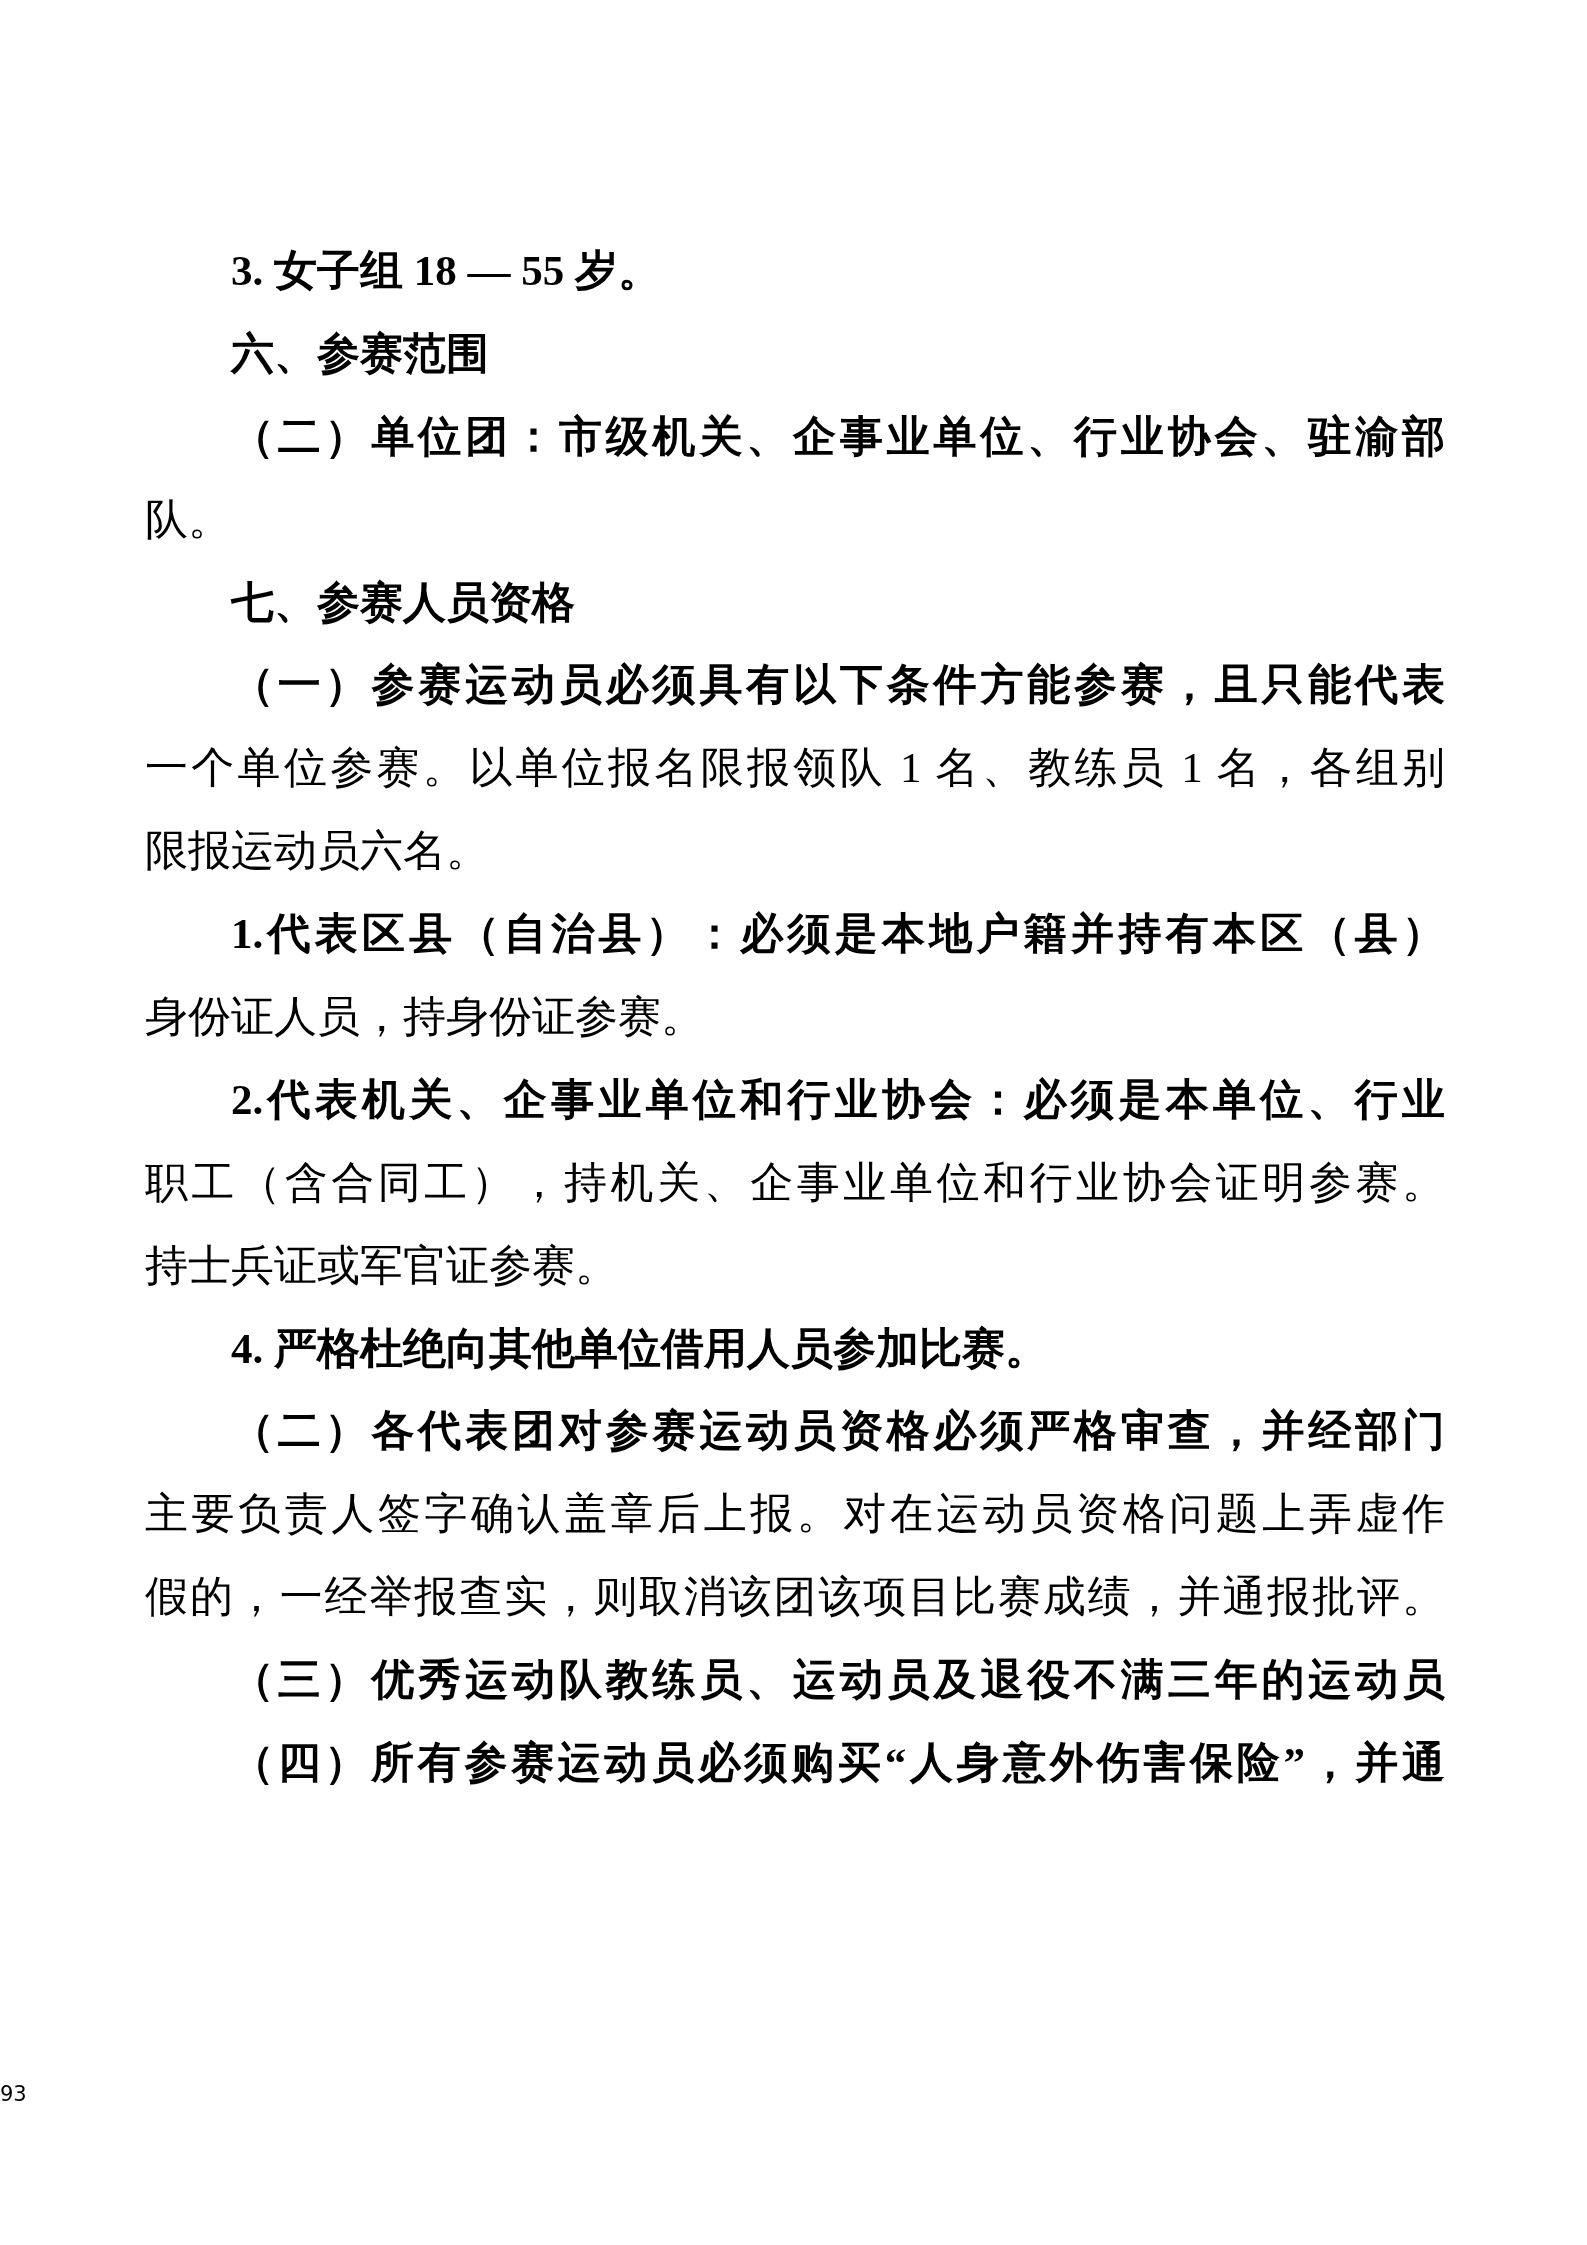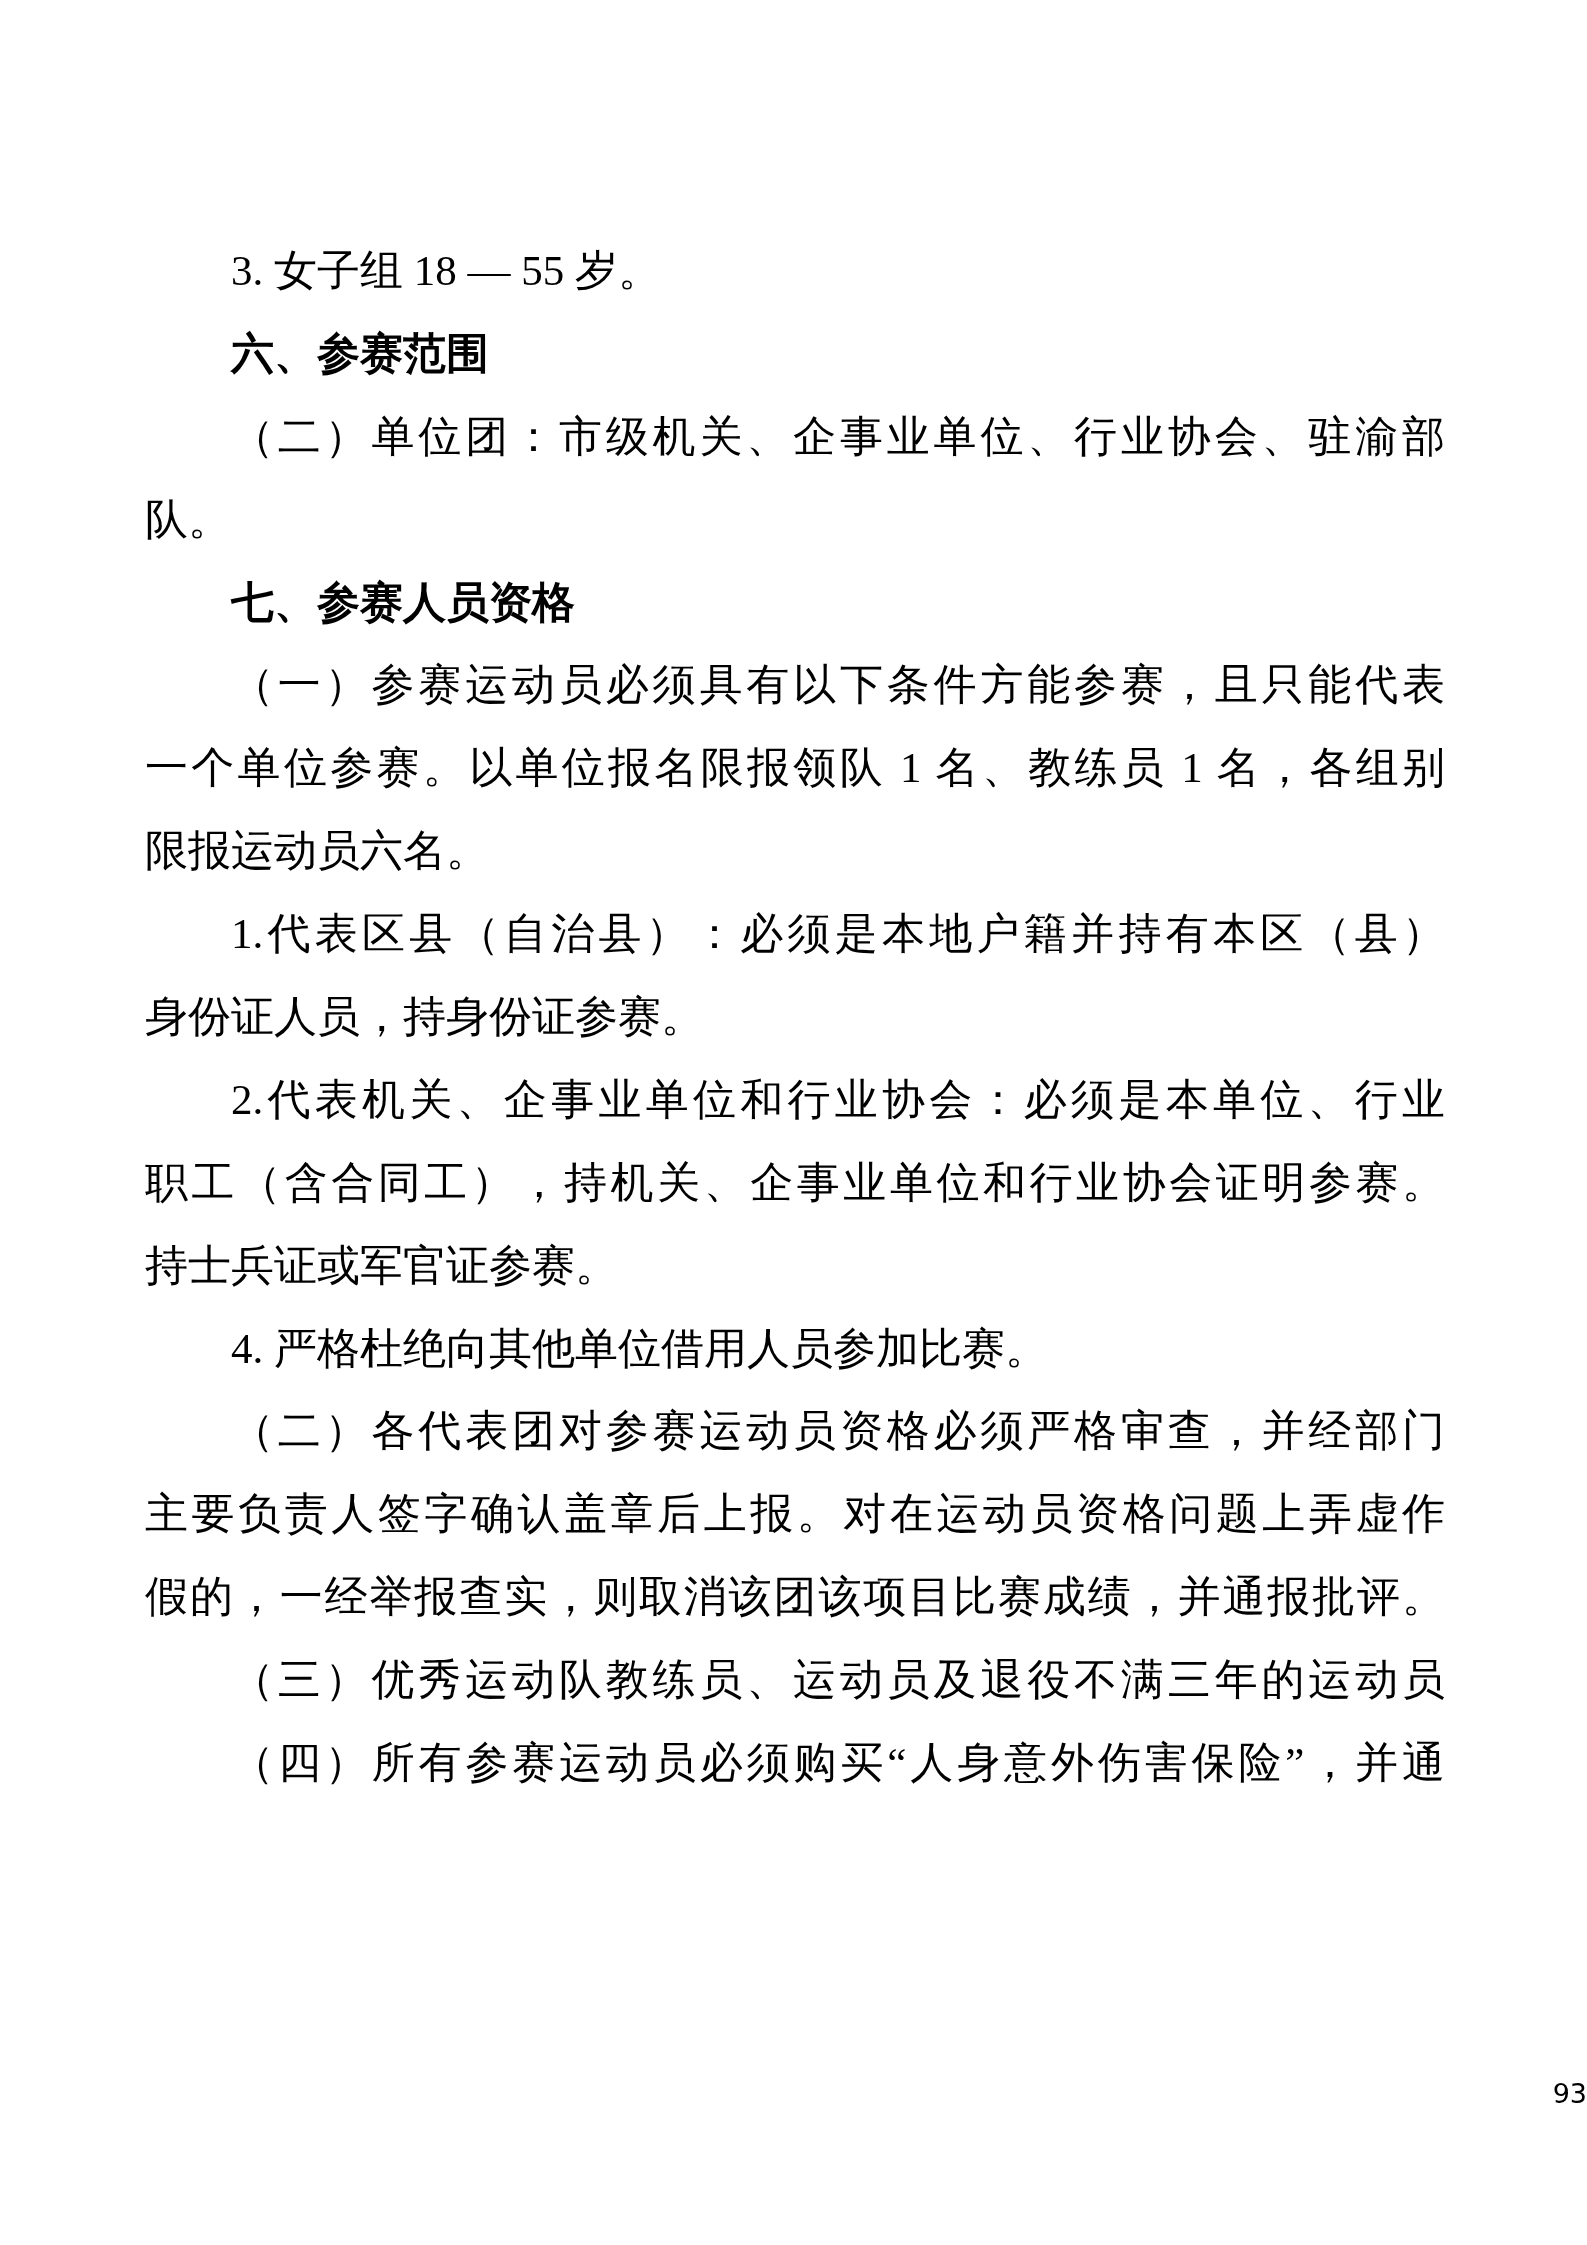--- a/index.html
+++ b/index.html
@@ -24,39 +24,40 @@
   }
   .line {
     height: 82.9px;
     line-height: 82.9px;
     font-size: 43px;
     white-space: nowrap;
     text-align: left;
   }
   .line.indent {
     text-indent: 86px;
+    font-weight: bold;
   }
   .line.stretch {
     white-space: normal;
     text-align: justify;
     text-align-last: justify;
     overflow: hidden;
     max-height: 82.9px;
   }
   .line.heading {
     font-family: Liberation Serif, serif;
     font-weight: 700;
   }
   .page-number {
     position: absolute;
     top: 2078px;
     left: 0;
     width: 100%;
-    text-align: right;
-    font-size: 27px;
+    text-align: left;
+    font-size: 21px;
     line-height: 32px;
     font-family: "DejaVu Sans", "Liberation Sans", sans-serif;
   }
 </style>
 </head>
 <body>
 
 <div class="page">
   <div class="doc-content">
       <div class="line body indent">3. 女子组 18 — 55 岁。</div>

